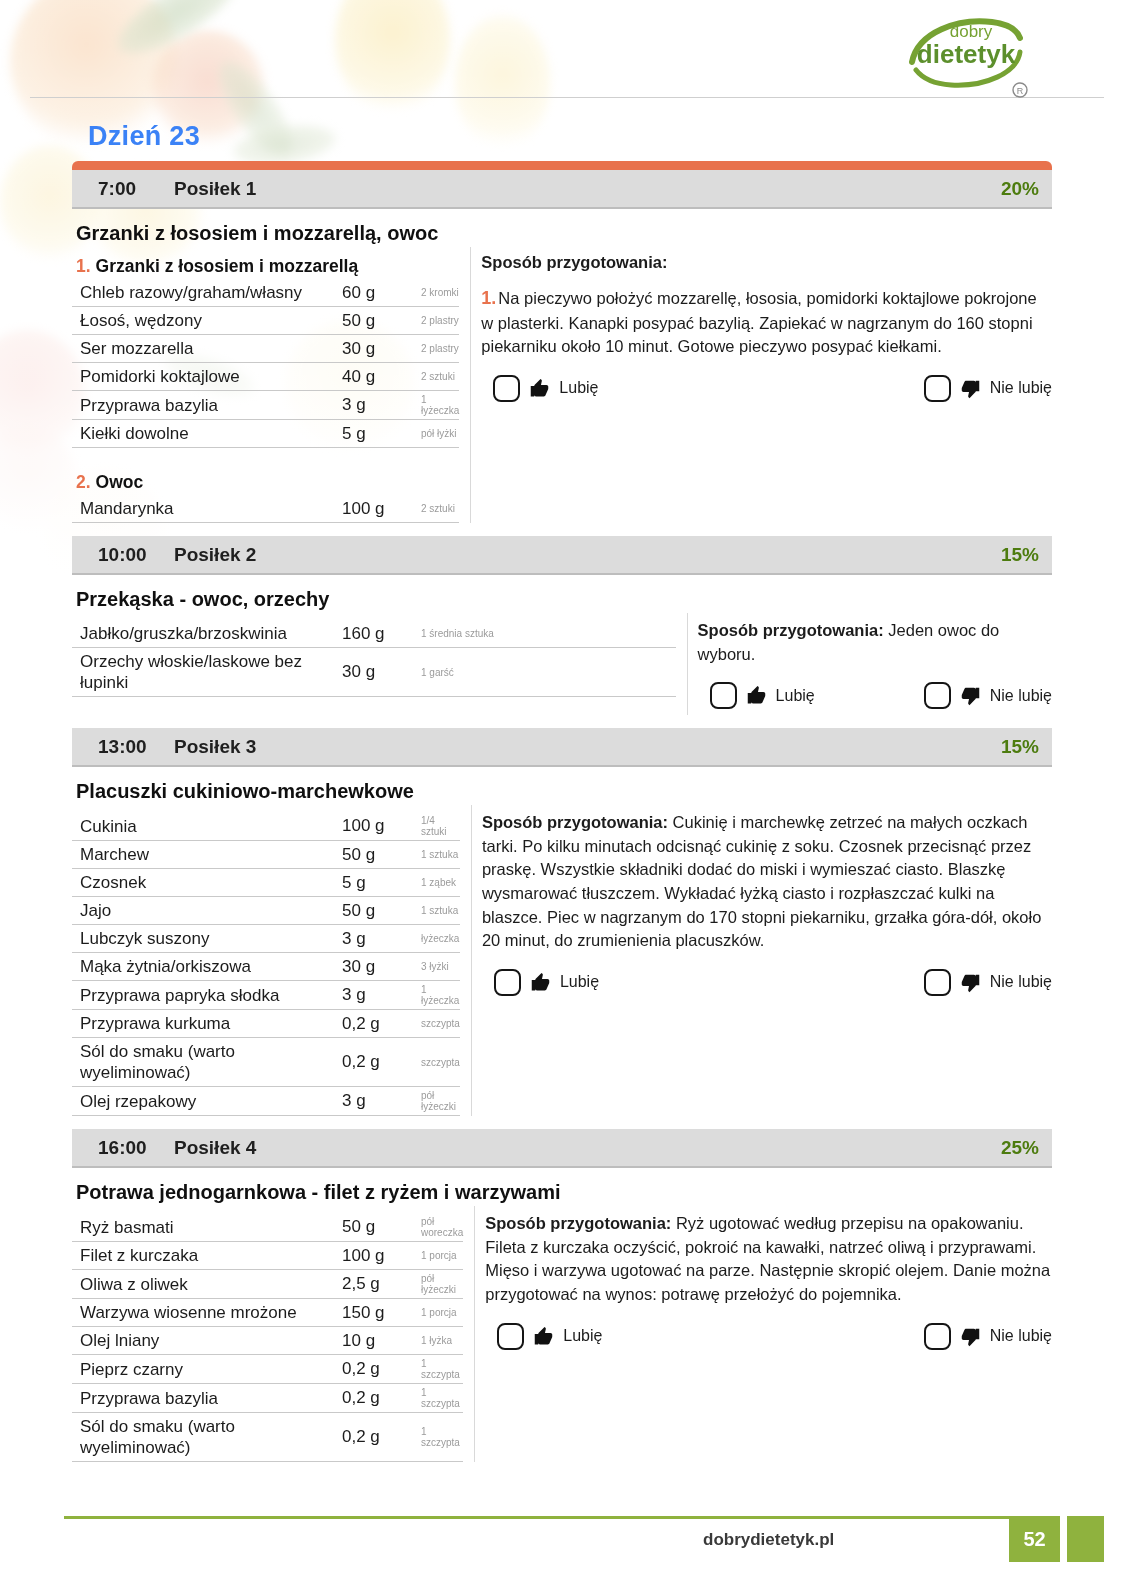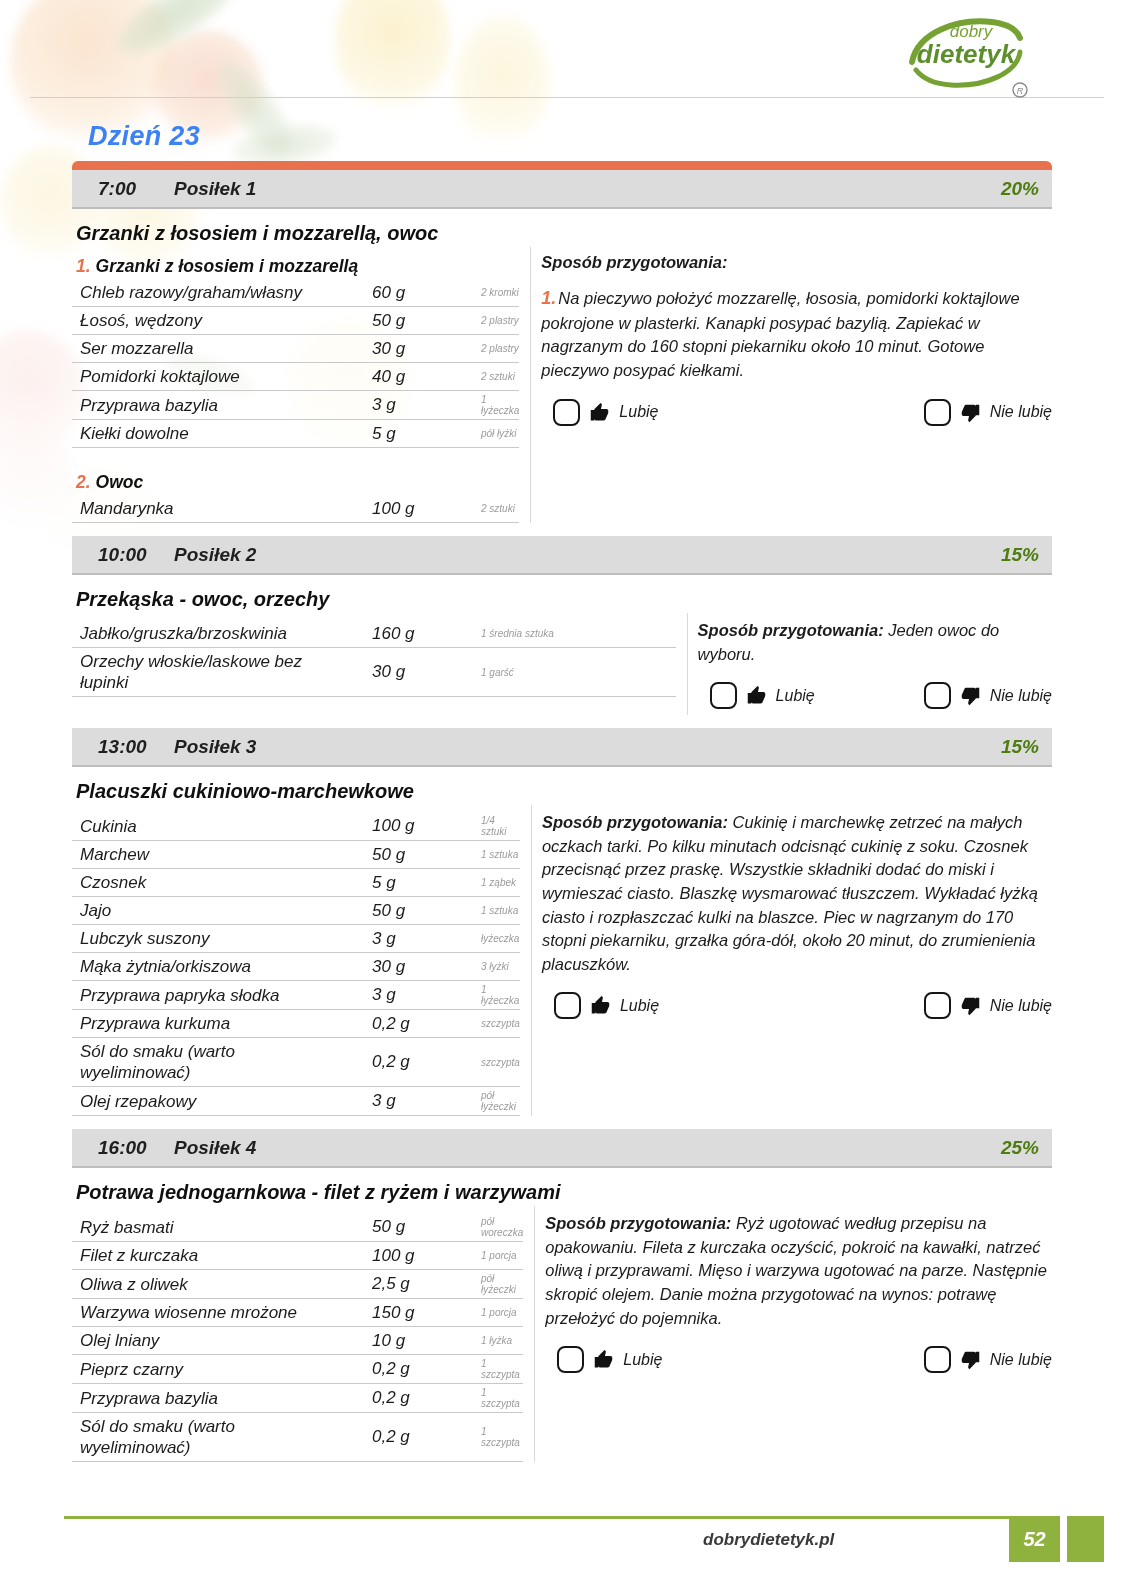--- a/index.html
+++ b/index.html
@@ -1,20 +1,19 @@
 <!DOCTYPE html>
 <html lang="pl"><head>
 <meta charset="utf-8">
 <style>
   html,body { margin:0; padding:0; background:#fff; }
   .page {
     position:relative; width:1104px; height:1592px; overflow:hidden;
     background:#ffffff; color:#1c1c1c;
     font-family:"Liberation Sans", sans-serif;
-    font-style:italic;
   }
 
   
   .decor { position:absolute; top:0; left:0; width:100%; height:590px; z-index:0; pointer-events:none; overflow:hidden; }
   .blob { position:absolute; border-radius:50%; filter:blur(5px); }
   .decor::after { content:""; position:absolute; inset:0;
     background:linear-gradient(180deg, rgba(255,255,255,.45) 0%, rgba(255,255,255,.62) 45%, rgba(255,255,255,.85) 78%, #fff 98%); }
 
   
   .top-rule { position:absolute; left:30px; right:0; top:97px; height:1px; background:#cfcfcf; z-index:1; }
@@ -36,21 +35,21 @@
 
   .meal-body { display:flex; align-items:stretch; }
   .ings { width:620px; margin-right:11px; }
   .no-sub .ings { padding-top:7px; }
   .prep { flex:1 1 auto; border-left:1px solid #d9d9d9; padding:4px 0 6px 10px; }
 
   .sub-head { font-size:17.5px; font-weight:700; margin:9px 0 2px 4px; color:#111; }
   .sub-head .sub-num { color:#e8724d; margin-right:5px; }
   .sub-head.second { margin-top:24px; }
 
-  .ing-row { display:flex; align-items:center; border-bottom:1px solid #c9c9c9; padding:3px 0; min-height:21px;gap:30px; }
+  .ing-row { display:flex; align-items:center; border-bottom:1px solid #c9c9c9; padding:3px 0; min-height:21px; }
   .ing-name { box-sizing:border-box; width:270px; padding-left:8px; font-size:17px; line-height:21px; }
   .ing-amount { width:79px; font-size:17px; }
   .ing-portion { flex:1; font-size:10px; color:#9b9b9b; }
 
   .prep-heading { font-size:16.5px; font-weight:700; margin:2px 0 0 0; }
   .prep-step { font-size:16.5px; line-height:1.43; margin:14px 0 0 0; }
   .step-num { color:#e8724d; font-weight:700; font-size:18px; margin-right:2px; }
   .prep-inline { font-size:16.5px; line-height:1.43; margin:2px 0 0 0; }
   .prep-label { font-weight:700; }
 

